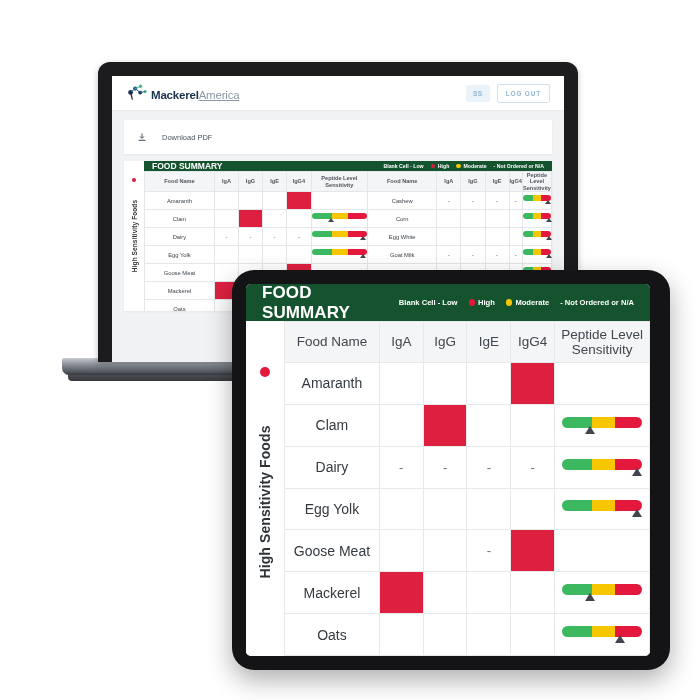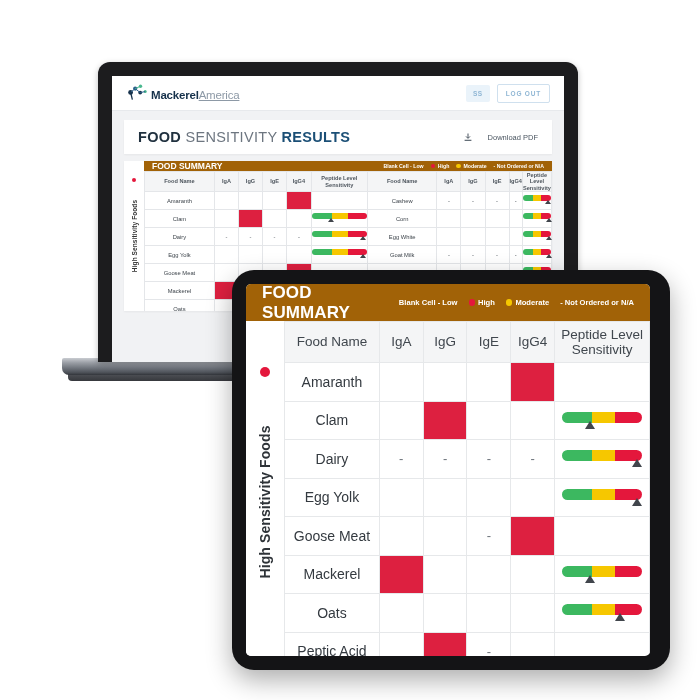--- a/index.html
+++ b/index.html
@@ -67,21 +67,21 @@
   .title-card h1{
     margin:0;font-size:14.5px;font-weight:400;color:#6d7680;letter-spacing:.3px;
   }
   .title-card h1 .b1{color:#20313f;font-weight:700;}
   .title-card h1 .b2{color:#1b4f76;font-weight:700;}
   .dl-pdf{display:flex;align-items:center;gap:16px;font-size:7.5px;color:#4a5560;}
   .dl-icon{width:8px;height:9px;position:relative;flex:none;}
 
   
   .summary-bar{
-    background:#a16207;color:#fff;display:flex;align-items:center;
+    background:#14532d;color:#fff;display:flex;align-items:center;
     justify-content:space-between;
   }
   .summary-title{font-weight:700;}
   .legend{display:flex;align-items:center;}
   .legend-item{display:flex;align-items:center;gap:3px;white-space:nowrap;}
   .dot{border-radius:50%;display:inline-block;}
 
   
   .lt-wrap{margin:7px 12px 0 12px;background:#fff;height:150px;overflow:hidden;
     box-shadow:0 1px 2px rgba(0,0,0,.05);display:flex;}
@@ -187,25 +187,20 @@
             <b>Mackerel</b><span>America</span>
           </span>
         </div>
         <div class="topbar-right">
           <div class="ss-badge">SS</div>
           <div class="logout-btn">LOG OUT</div>
         </div>
       </div>
 
       <div class="title-card">
-        <h1>
-          <span class="b1">FOOD</span>
-          <span>SENSITIVITY</span>
-          <span class="b2">RESULTS</span>
-        </h1>
         <div class="dl-pdf">
           <span class="dl-icon">
             <svg viewBox="0 0 8 9" width="8" height="9">
               <path d="M4 0.5 L4 5" stroke="#4a5560" stroke-width="1" fill="none"></path>
               <path d="M2 3.4 L4 5.4 L6 3.4" stroke="#4a5560" stroke-width="1" fill="none" stroke-linejoin="round"></path>
               <path d="M0.6 7.3 L7.4 7.3" stroke="#4a5560" stroke-width="1.1"></path>
             </svg>
           </span>
           <span>Download PDF</span>
         </div>
@@ -576,28 +571,20 @@
                   <div class="sbar">
                     <div class="track">
                       <div class="seg-g"></div>
                       <div class="seg-y"></div>
                       <div class="seg-r"></div>
                     </div>
                     <div class="marker" style="left: 72%;"></div>
                   </div>
                 </td>
               </tr>
-              <tr>
-                <td class="food">Peptic Acid</td>
-                <td class=""></td>
-                <td class="cell-red "></td>
-                <td class="dash ">-</td>
-                <td class=""></td>
-                <td class="bar-cell"></td>
-              </tr>
             </tbody>
         </table>
       </div>
 
     </div>
   </div>
 
 </div>
 
 </body></html>

